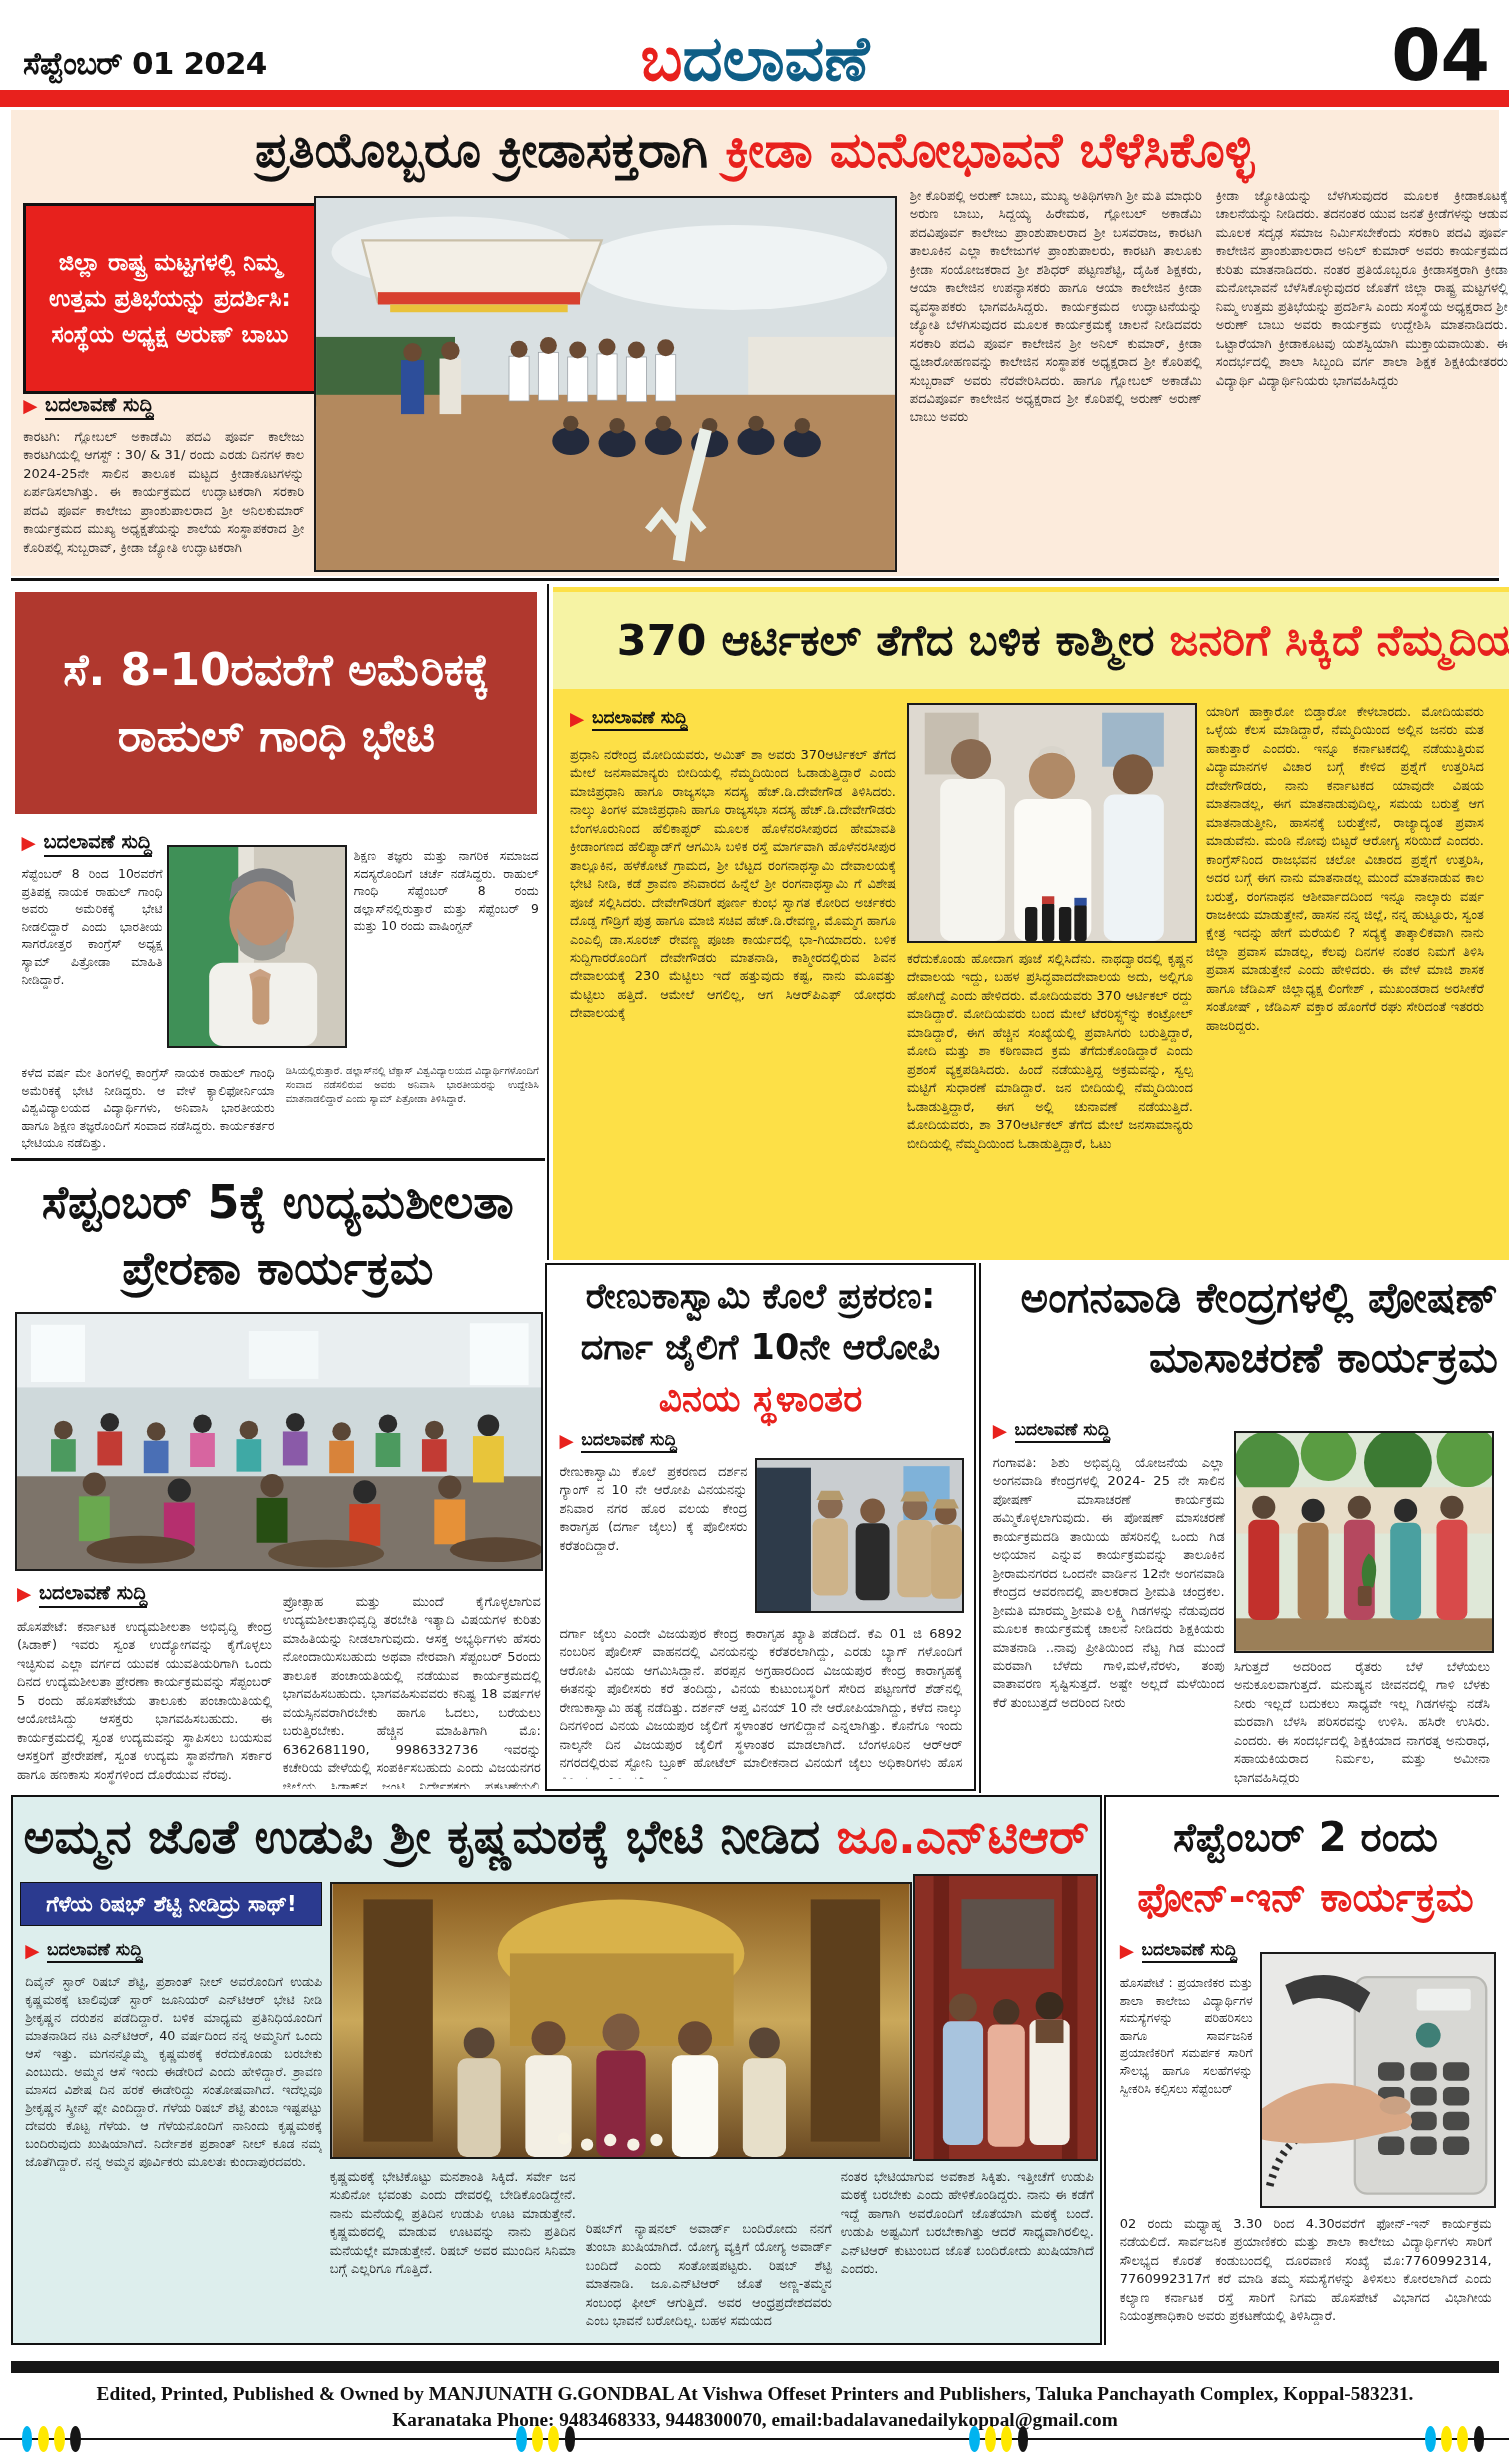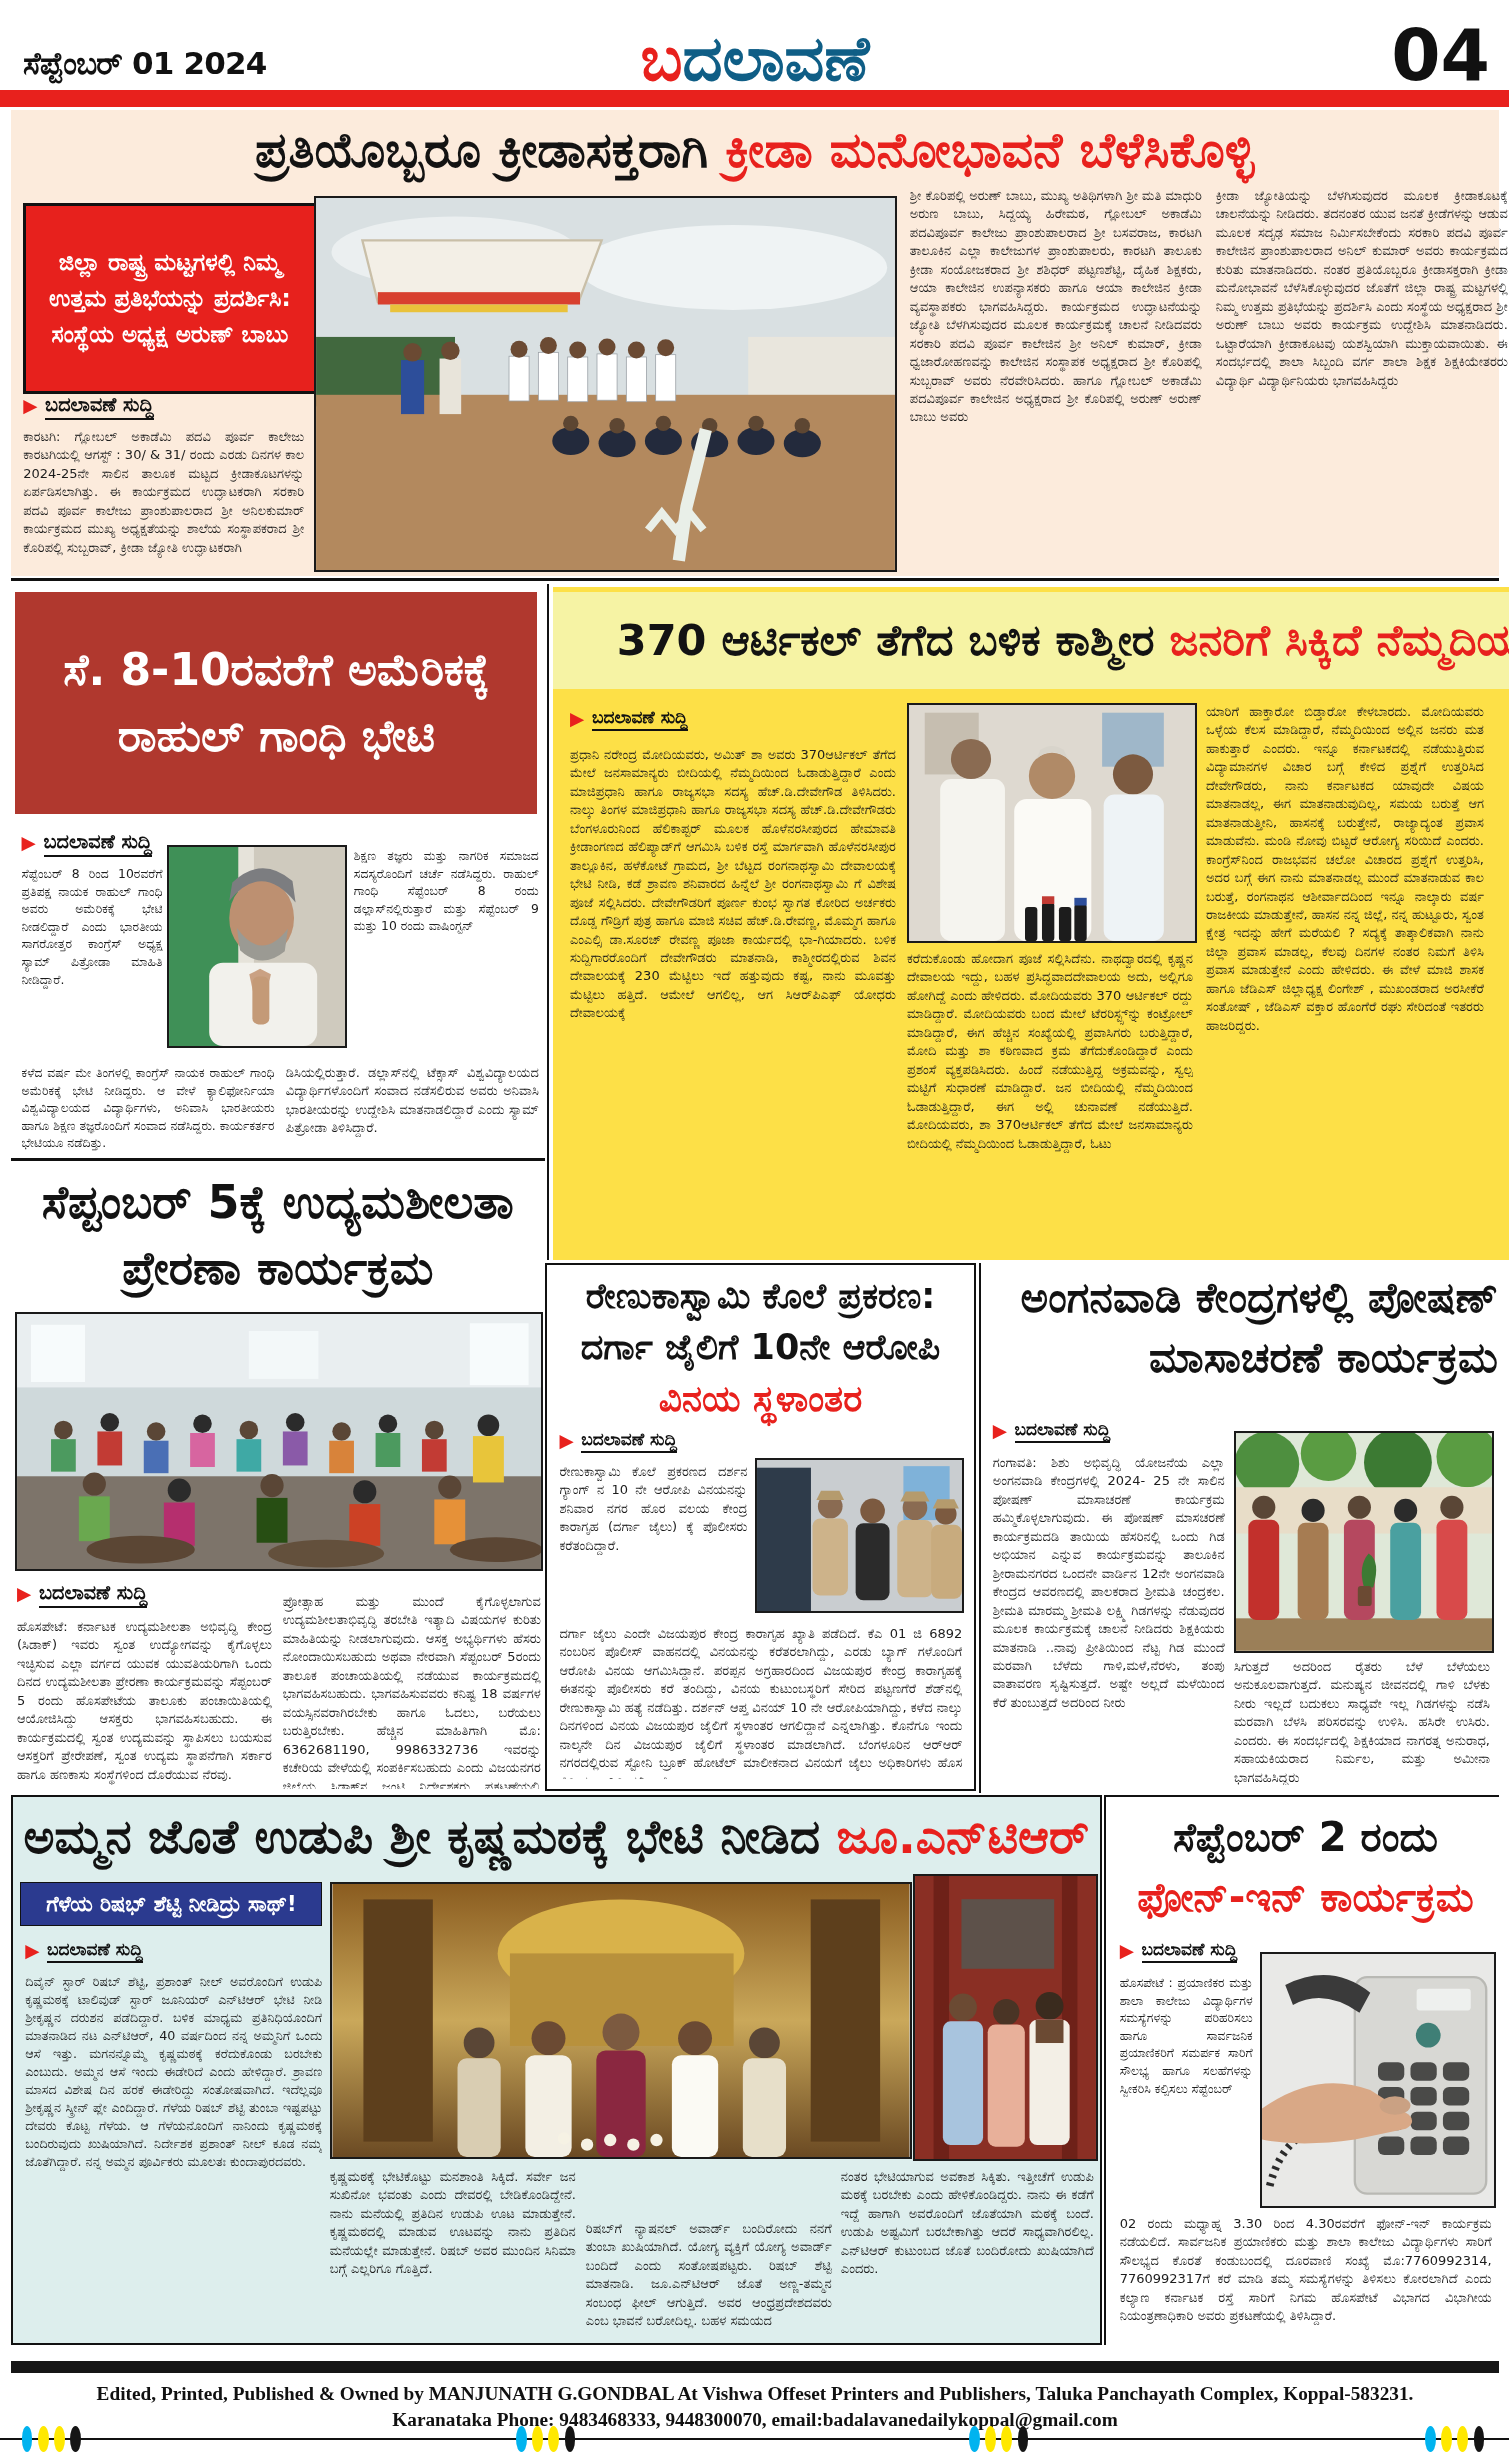--- a/index.html
+++ b/index.html
@@ -114,21 +114,21 @@
         <ellipse cx="120" cy="92" rx="42" ry="50" fill="#bd9071"></ellipse>
         <path d="M78,70 Q120,18 164,72 L160,44 Q120,10 82,46 Z" fill="#7c7d80"></path>
         <path d="M88,105 Q120,150 154,106 L150,135 Q120,160 92,134 Z" fill="#9b9a93"></path>
         <rect x="52" y="150" width="140" height="108" rx="18" fill="#f2f1ec"></rect>
         <polygon points="104,165 118,230 132,165 118,158" fill="#caa183"></polygon>
         <rect x="108" y="168" width="22" height="62" rx="8" fill="#c49a77"></rect>
       </svg>
     </div>
     <div class="abs bodytext" style="left:343px;top:263px;width:185px;height:207px;font-size:12.4px;">ಶಿಕ್ಷಣ ತಜ್ಞರು ಮತ್ತು ನಾಗರಿಕ ಸಮಾಜದ ಸದಸ್ಯರೊಂದಿಗೆ ಚರ್ಚೆ ನಡೆಸಿದ್ದರು. ರಾಹುಲ್ ಗಾಂಧಿ ಸೆಪ್ಟೆಂಬರ್ 8 ರಂದು ಡಲ್ಲಾಸ್‌ನಲ್ಲಿರುತ್ತಾರೆ ಮತ್ತು ಸೆಪ್ಟೆಂಬರ್ 9 ಮತ್ತು 10 ರಂದು ವಾಷಿಂಗ್ಟನ್</div>
     <div class="abs bodytext" style="left:10.8px;top:480px;width:253px;height:90px;font-size:12.4px;">ಕಳೆದ ವರ್ಷ ಮೇ ತಿಂಗಳಲ್ಲಿ ಕಾಂಗ್ರೆಸ್ ನಾಯಕ ರಾಹುಲ್ ಗಾಂಧಿ ಅಮೆರಿಕಕ್ಕೆ ಭೇಟಿ ನೀಡಿದ್ದರು. ಆ ವೇಳೆ ಕ್ಯಾಲಿಫೋರ್ನಿಯಾ ವಿಶ್ವವಿದ್ಯಾಲಯದ ವಿದ್ಯಾರ್ಥಿಗಳು, ಅನಿವಾಸಿ ಭಾರತೀಯರು ಹಾಗೂ ಶಿಕ್ಷಣ ತಜ್ಞರೊಂದಿಗೆ ಸಂವಾದ ನಡೆಸಿದ್ದರು. ಕಾರ್ಯಕರ್ತರ ಭೇಟಿಯೂ ನಡೆದಿತ್ತು.</div>
-    <div class="abs bodytext" style="left:275px;top:480px;width:253px;height:90px;font-size:13px;">ಡಿಸಿಯಲ್ಲಿರುತ್ತಾರೆ. ಡಲ್ಲಾಸ್‌ನಲ್ಲಿ ಟೆಕ್ಸಾಸ್ ವಿಶ್ವವಿದ್ಯಾಲಯದ ವಿದ್ಯಾರ್ಥಿಗಳೊಂದಿಗೆ ಸಂವಾದ ನಡೆಸಲಿರುವ ಅವರು ಅನಿವಾಸಿ ಭಾರತೀಯರನ್ನು ಉದ್ದೇಶಿಸಿ ಮಾತನಾಡಲಿದ್ದಾರೆ ಎಂದು ಸ್ಯಾಮ್ ಪಿತ್ರೋಡಾ ತಿಳಿಸಿದ್ದಾರೆ.</div>
+    <div class="abs bodytext" style="left:275px;top:480px;width:253px;height:90px;font-size:10px;">ಡಿಸಿಯಲ್ಲಿರುತ್ತಾರೆ. ಡಲ್ಲಾಸ್‌ನಲ್ಲಿ ಟೆಕ್ಸಾಸ್ ವಿಶ್ವವಿದ್ಯಾಲಯದ ವಿದ್ಯಾರ್ಥಿಗಳೊಂದಿಗೆ ಸಂವಾದ ನಡೆಸಲಿರುವ ಅವರು ಅನಿವಾಸಿ ಭಾರತೀಯರನ್ನು ಉದ್ದೇಶಿಸಿ ಮಾತನಾಡಲಿದ್ದಾರೆ ಎಂದು ಸ್ಯಾಮ್ ಪಿತ್ರೋಡಾ ತಿಳಿಸಿದ್ದಾರೆ.</div>
   </div>
 
   <div class="abs vline" style="left:547px;top:584px;width:2.3px;height:676px;"></div>
 
   <div class="abs" style="left:553px;top:587px;width:1128px;height:673px;background:#fde047;padding-left:24px;">
     <div class="abs" style="left:0;top:4.6px;width:100%;height:97px;background:#f6f3a4;text-align:center;font-size:43px;font-weight:bold;
                 display:flex;align-items:center;justify-content:center;">
       <span>
         <span class="hl-black">370 ಆರ್ಟಿಕಲ್ ತೆಗೆದ ಬಳಿಕ ಕಾಶ್ಮೀರ </span><span class="hl-red">ಜನರಿಗೆ ಸಿಕ್ಕಿದೆ ನೆಮ್ಮದಿಯ ಬದುಕು</span>
       </span>

